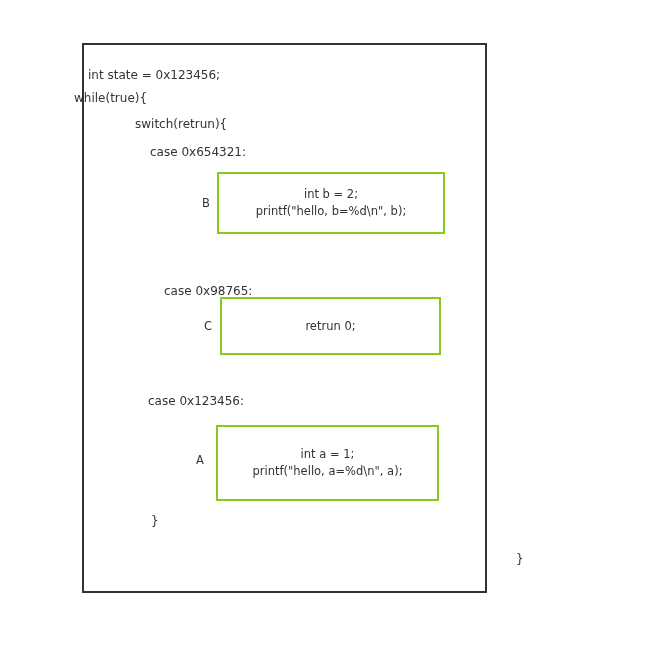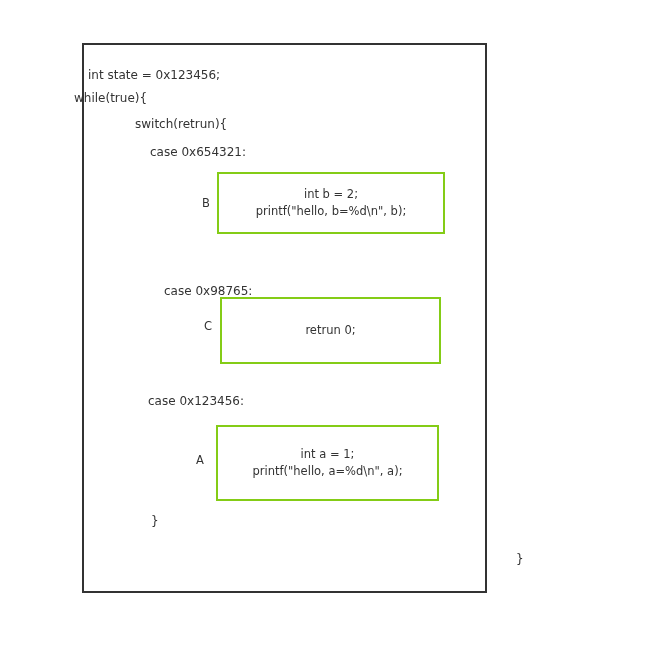--- a/index.html
+++ b/index.html
@@ -65,21 +65,21 @@
     position: absolute;
     font-size: 11.5px;
     color: #333333;
     text-align: center;
     width: 16px;
   }
 
   #block-b { left: 217px; top: 172px; width: 228px; height: 62px; }
   #label-b { left: 198px; top: 196px; }
 
-  #block-c { left: 220px; top: 297px; width: 221px; height: 67px; }
+  #block-c { left: 220px; top: 297px; width: 221px; height: 58px; }
   #label-c { left: 200px; top: 319px; }
 
   #block-a { left: 216px; top: 425px; width: 223px; height: 76px; }
   #label-a { left: 192px; top: 453px; }
 </style>
 </head>
 <body>
 
 <div id="canvas">
 

